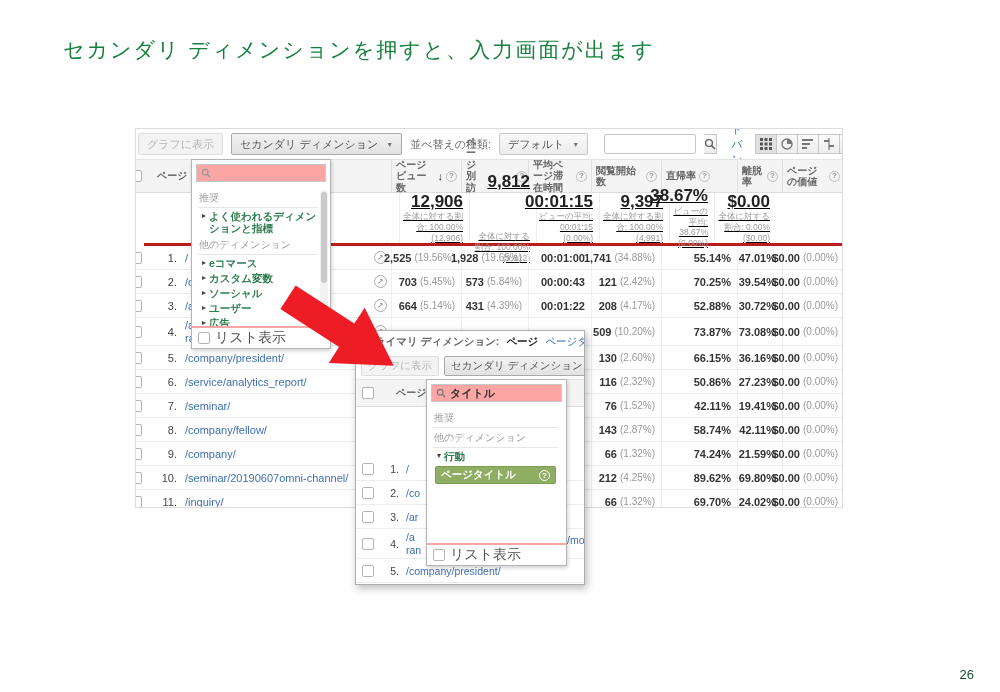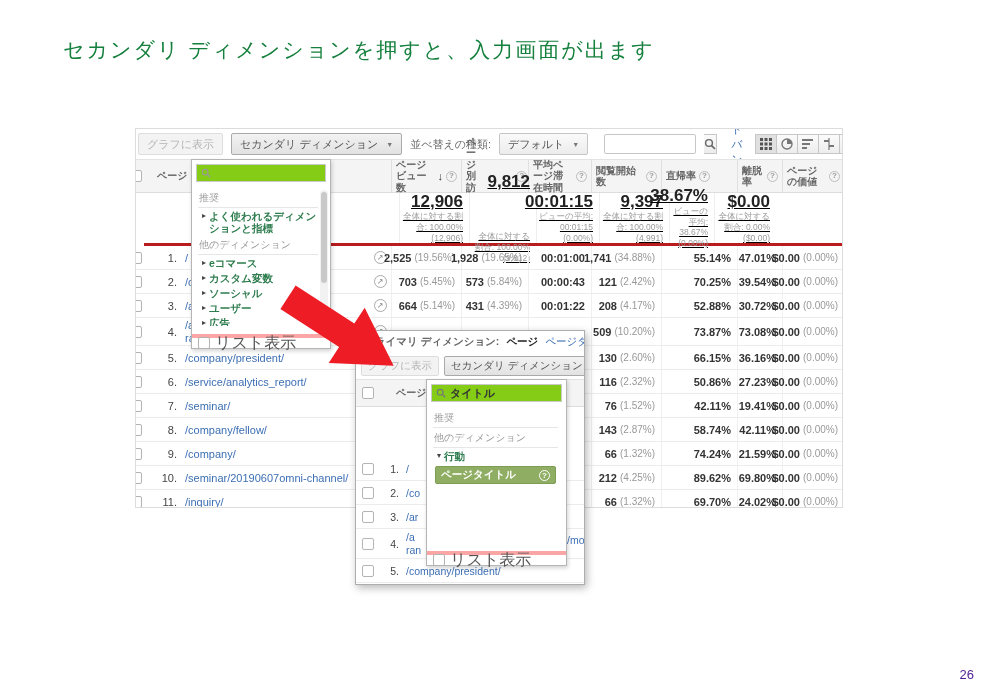--- a/index.html
+++ b/index.html
@@ -3,21 +3,21 @@
 <meta charset="utf-8">
 <style>
   * { margin:0; padding:0; box-sizing:border-box; }
   body { width:1000px; height:692px; background:#ffffff; position:relative; overflow:hidden;
          font-family:"Liberation Sans","DejaVu Sans",sans-serif; }
   .slide { position:absolute; inset:0; }
 
   
   .slide-title { position:absolute; left:63px; top:36px; font-size:21px; color:#15803d;
                  letter-spacing:2px; }
-  .page-num { position:absolute; right:26px; bottom:10px; font-size:13px; color:#4c1d95; }
+  .page-num { position:absolute; right:26px; bottom:10px; font-size:13px; color:#14532d; }
 
   
   .btn { display:inline-flex; align-items:center; gap:8px; height:22px; padding:0 8px;
          background:linear-gradient(#fafafa,#ececec); border:1px solid #c6c6c6; border-radius:2px;
          font-size:11px; color:#555; white-space:nowrap; cursor:pointer; }
   .btn.disabled { color:#b4b4b4; background:#f3f3f3; border-color:#ddd; }
   .btn.open { background:linear-gradient(#f2f2f2,#e2e2e2); border-color:#aaa; }
   .caret { font-size:7px; color:#777; }
   .lbl { font-size:11px; color:#666; white-space:nowrap; }
   .q { display:inline-flex; width:11px; height:11px; border:1px solid #bdbdbd; border-radius:50%;
@@ -73,32 +73,32 @@
             font-size:8px; display:inline-flex; align-items:center; justify-content:center; cursor:pointer; }
   .c.metric { justify-content:flex-end; gap:3px; padding-right:6px; border-left:1px solid #f0f0f0;
               font-size:11px; }
   .c.metric b { color:#333; }
   .c.metric i { font-style:normal; color:#999; font-size:10px; }
 
   
   .dd { position:absolute; background:#fff; border:1px solid #b5b5b5; box-shadow:1px 2px 4px rgba(0,0,0,.18); }
   .dd-main { left:55px; top:30px; width:140px; height:190px; z-index:10; }
   .dd-search { display:flex; align-items:center; gap:4px; margin:4px; height:18px;
-               border:1px solid #c9c9c9; padding:0 4px; background:#84cc16; }
+               border:1px solid #c9c9c9; padding:0 4px; background:#fca5a5; }
   .dd-search input { border:none; outline:none; width:100px; font-size:11px; font-weight:bold; color:#333;
                      background:transparent; }
   .dd-list { position:absolute; left:0; top:28px; right:0; bottom:22px; padding:0 12px 0 6px; overflow:hidden; }
   .dd-sec { font-size:10px; color:#999; padding:3px 0 2px 1px; border-bottom:1px solid #e6e6e6; }
   .dd-item { font-size:10.5px; color:#2e7d4f; font-weight:bold; padding:2px 0 1px 4px; line-height:12px;
              display:flex; gap:3px; cursor:pointer; }
   .tri { color:#444; font-size:8px; flex:none; }
   .dd-scroll { position:absolute; right:2px; top:30px; bottom:24px; width:8px; background:#f2f2f2; border-radius:4px; }
   .dd-thumb { position:absolute; left:1px; right:1px; top:2px; height:68%; background:#c9c9c9; border-radius:3px; }
-  .dd-foot { position:absolute; left:0; right:0; bottom:0; height:14px; border-top:4px solid #fca5a5;
-             display:flex; align-items:center; gap:5px; padding:0 6px; font-size:16px; color:#555; background:#fff; }
+  .dd-foot { position:absolute; left:0; right:0; bottom:0; height:22px; border-top:2px solid #fca5a5;
+             display:flex; align-items:center; gap:5px; padding:0 6px; font-size:14px; color:#555; background:#fff; }
 
   
   .shot-ov { position:absolute; left:355px; top:330px; width:230px; height:255px; background:#fff;
              border:1px solid #adadad; box-shadow:2px 3px 8px rgba(0,0,0,.28); overflow:hidden; z-index:30; }
   .ov-primary { position:absolute; left:0; top:0; width:100%; height:22px; display:flex; align-items:center;
                 gap:7px; padding:0 8px; font-size:10.5px; white-space:nowrap; overflow:hidden; }
   .ov-primary .plabel { color:#666; font-weight:bold; }
   .ov-primary .psel { color:#222; font-weight:bold; }
   .ov-toolbar { position:absolute; left:0; top:22px; width:100%; height:26px; display:flex; align-items:center;
                 gap:5px; padding:0 5px; white-space:nowrap; overflow:hidden; }

